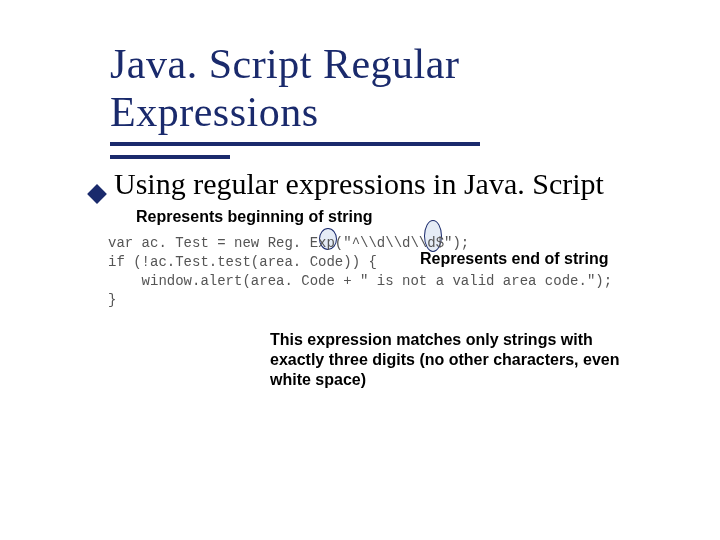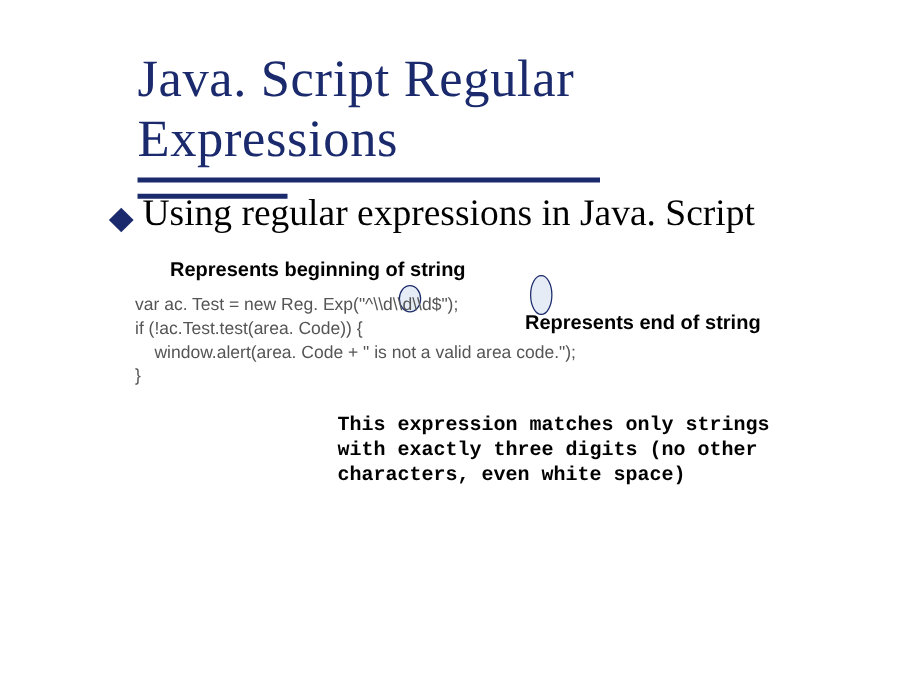--- a/index.html
+++ b/index.html
@@ -2,30 +2,30 @@
 <html><head>
 <meta charset="utf-8">
 <style>
   * { box-sizing: border-box; margin: 0; padding: 0; }
   html, body { width: 720px; height: 540px; background: #fff; font-family: "Times New Roman", Times, serif; overflow: hidden; }
   .slide { position: relative; width: 720px; height: 540px; }
   .title-wrap { position: absolute; left: 110px; top: 40px; width: 560px; }
   .title { font-size: 42px; color: #1a2a6c; font-family: "Times New Roman", serif; font-weight: 400; letter-spacing: 0.5px; }
   .title-underline { height: 4px; background: #1a2a6c; margin-top: 6px; width: 370px; }
   .short-bar { position: absolute; left: 110px; top: 155px; width: 120px; height: 4px; background: #1a2a6c; }
-  .bullet-row { position: absolute; left: 90px; top: 154px; display: flex; align-items: center; gap: 6px; }
+  .bullet-row { position: absolute; left: 90px; top: 167px; display: flex; align-items: flex-end; gap: 6px; }
   .bullet-diamond { width: 14px; height: 14px; background: #1a2a6c; transform: rotate(45deg); margin-top: 10px; margin-right: 4px; flex-shrink: 0; }
   .bullet-text { font-size: 30px; color: #000; font-family: "Times New Roman", serif; }
   .label-begin { position: absolute; left: 136px; top: 208px; font-family: Arial, Helvetica, sans-serif; font-size: 16px; font-weight: bold; color: #000; }
   .label-end { position: absolute; left: 420px; top: 208px; font-family: Arial, Helvetica, sans-serif; font-size: 16px; font-weight: bold; color: #000; margin-top: 42px; }
-  .code-block { position: absolute; left: 108px; top: 234px; font-family: Liberation Sans, sans-serif; font-size: 14px; color: #555; line-height: 1.35; white-space: pre; }
+  .code-block { position: absolute; left: 108px; top: 234px; font-family: Liberation Mono, monospace; font-size: 14px; color: #555; line-height: 1.35; white-space: pre; }
   .ellipse { position: absolute; border: 1px solid #1a2a6c; border-radius: 50%; background: rgba(180,200,230,0.35); }
   .ellipse-begin { left: 319px; top: 228px; width: 18px; height: 22px; }
   .ellipse-end { left: 424px; top: 220px; width: 18px; height: 32px; }
-  .explain { position: absolute; left: 270px; top: 330px; width: 360px; font-family: Liberation Mono, monospace; font-size: 16px; font-weight: bold; color: #000; line-height: 1.25; }
+  .explain { position: absolute; left: 270px; top: 330px; width: 360px; font-family: Liberation Sans, sans-serif; font-size: 16px; font-weight: bold; color: #000; line-height: 1.25; }
 </style>
 </head>
 <body>
 
 <div class="slide">
 
   <div class="title-wrap">
     <div class="title">Java. Script Regular Expressions</div>
     <div class="title-underline"></div>
   </div>

